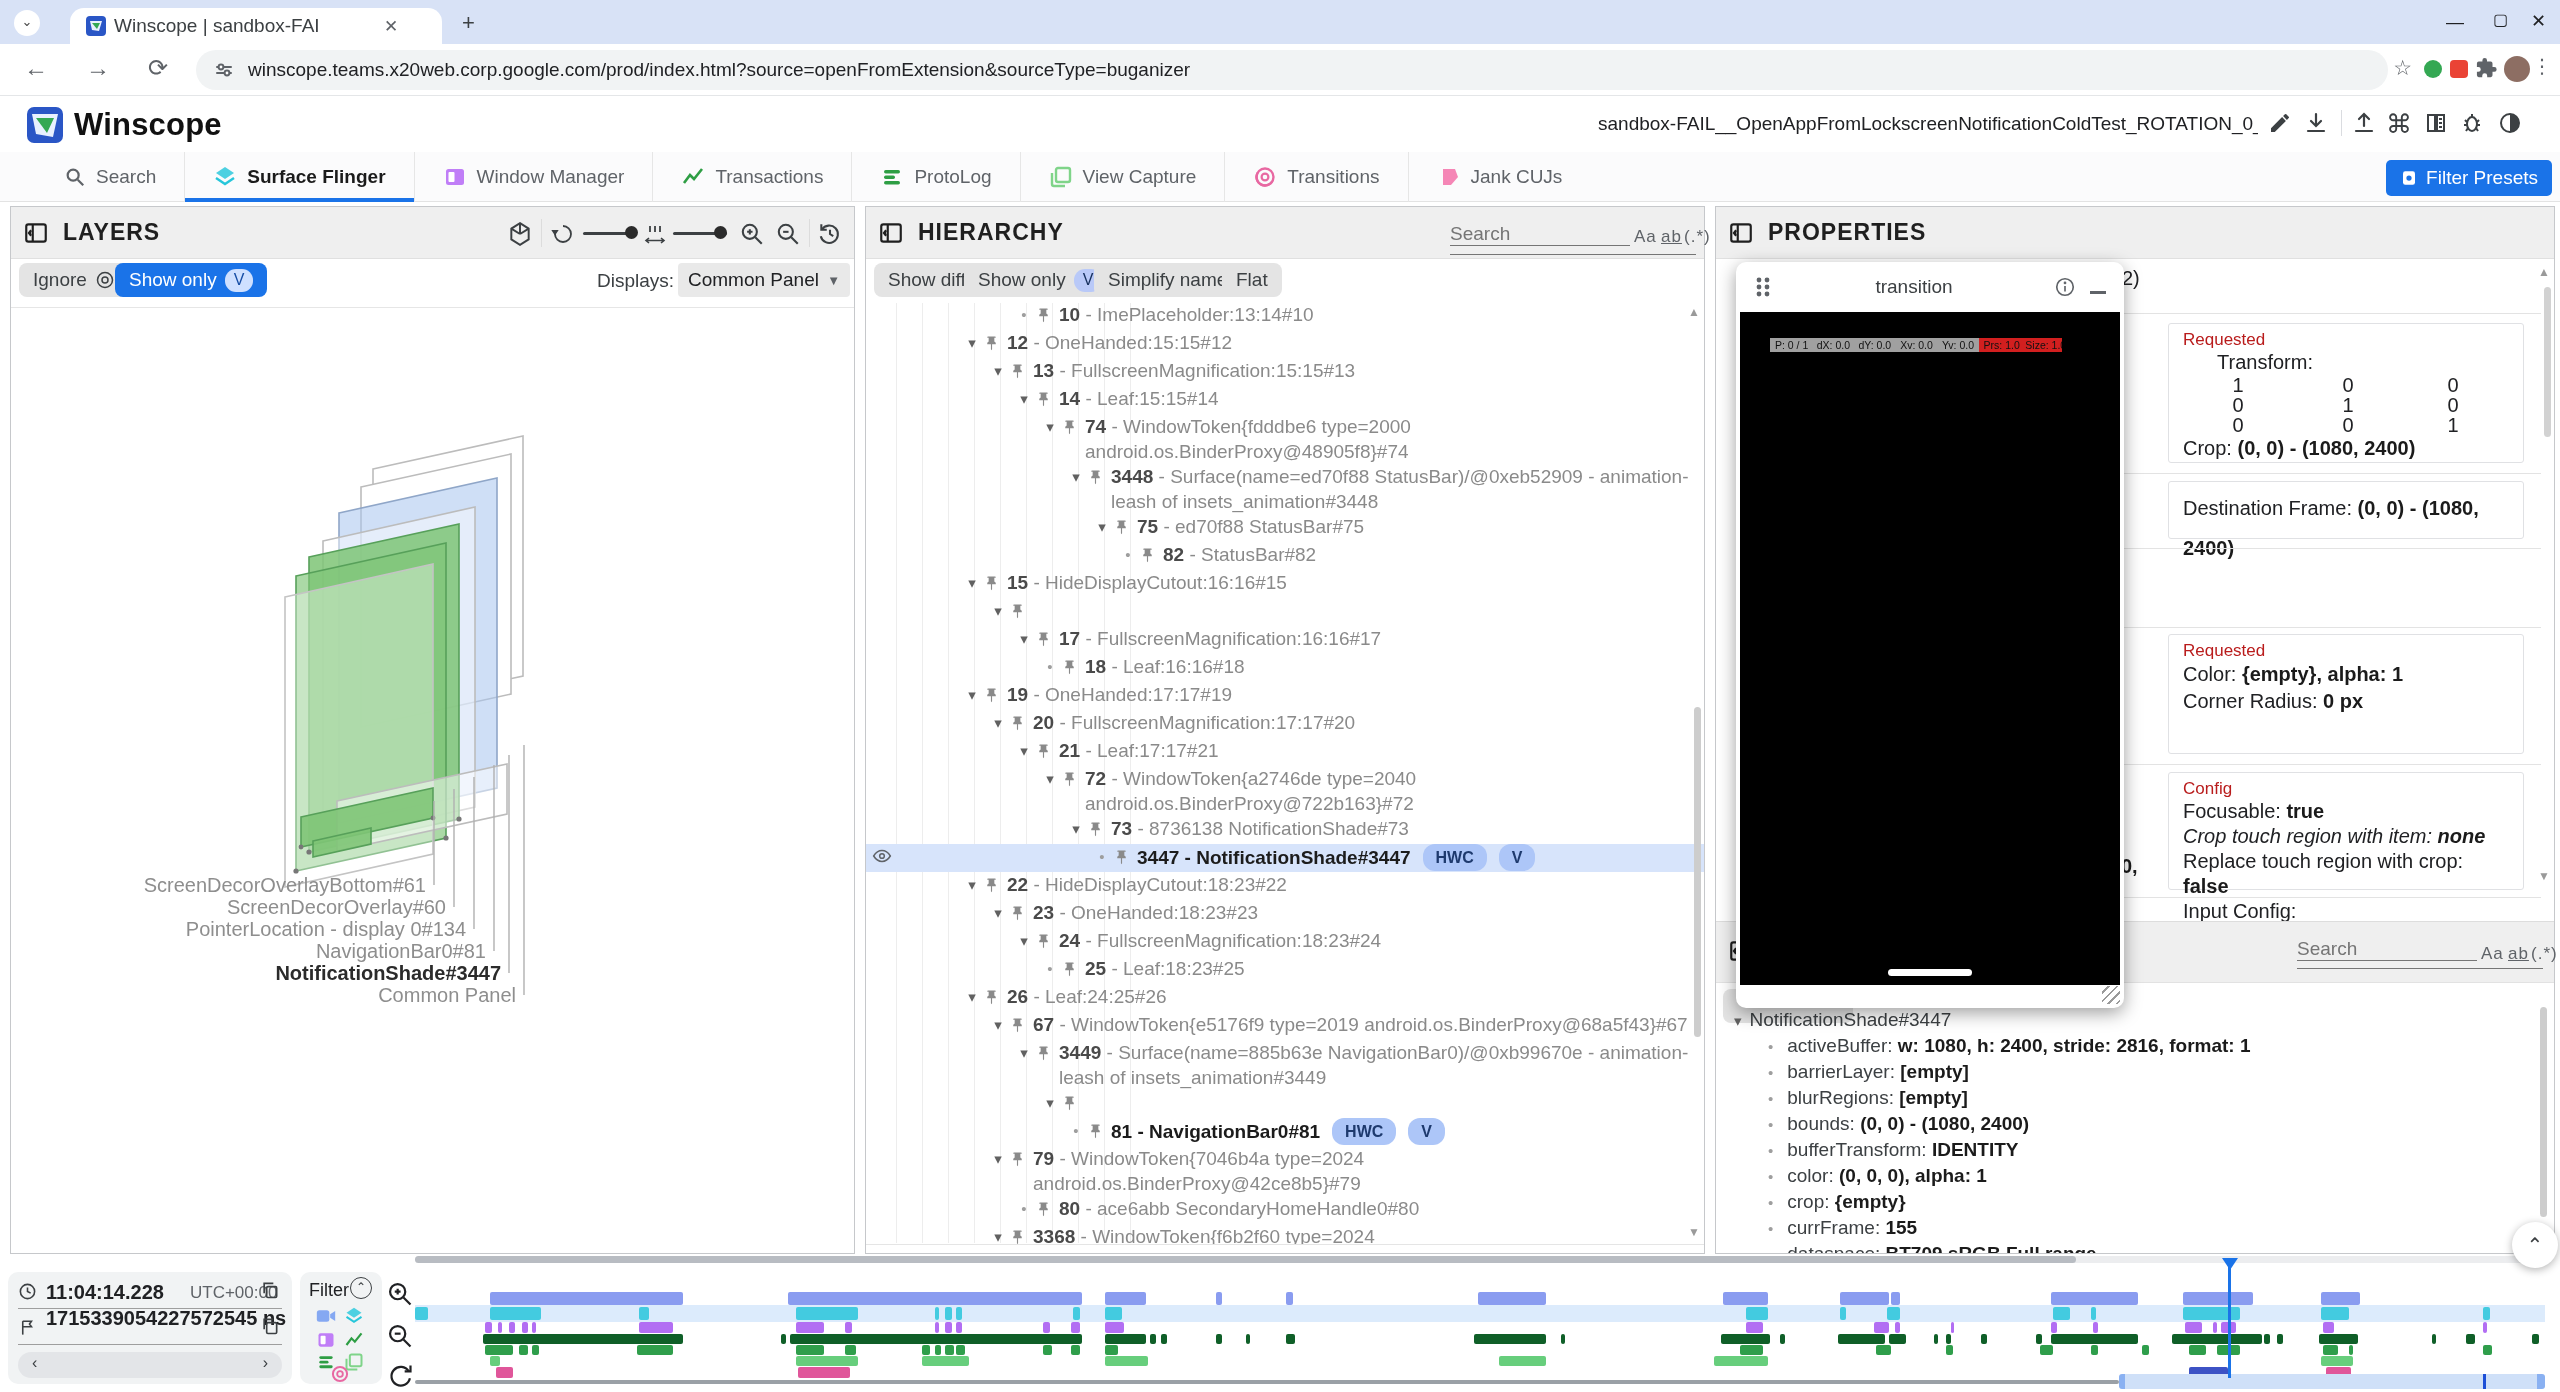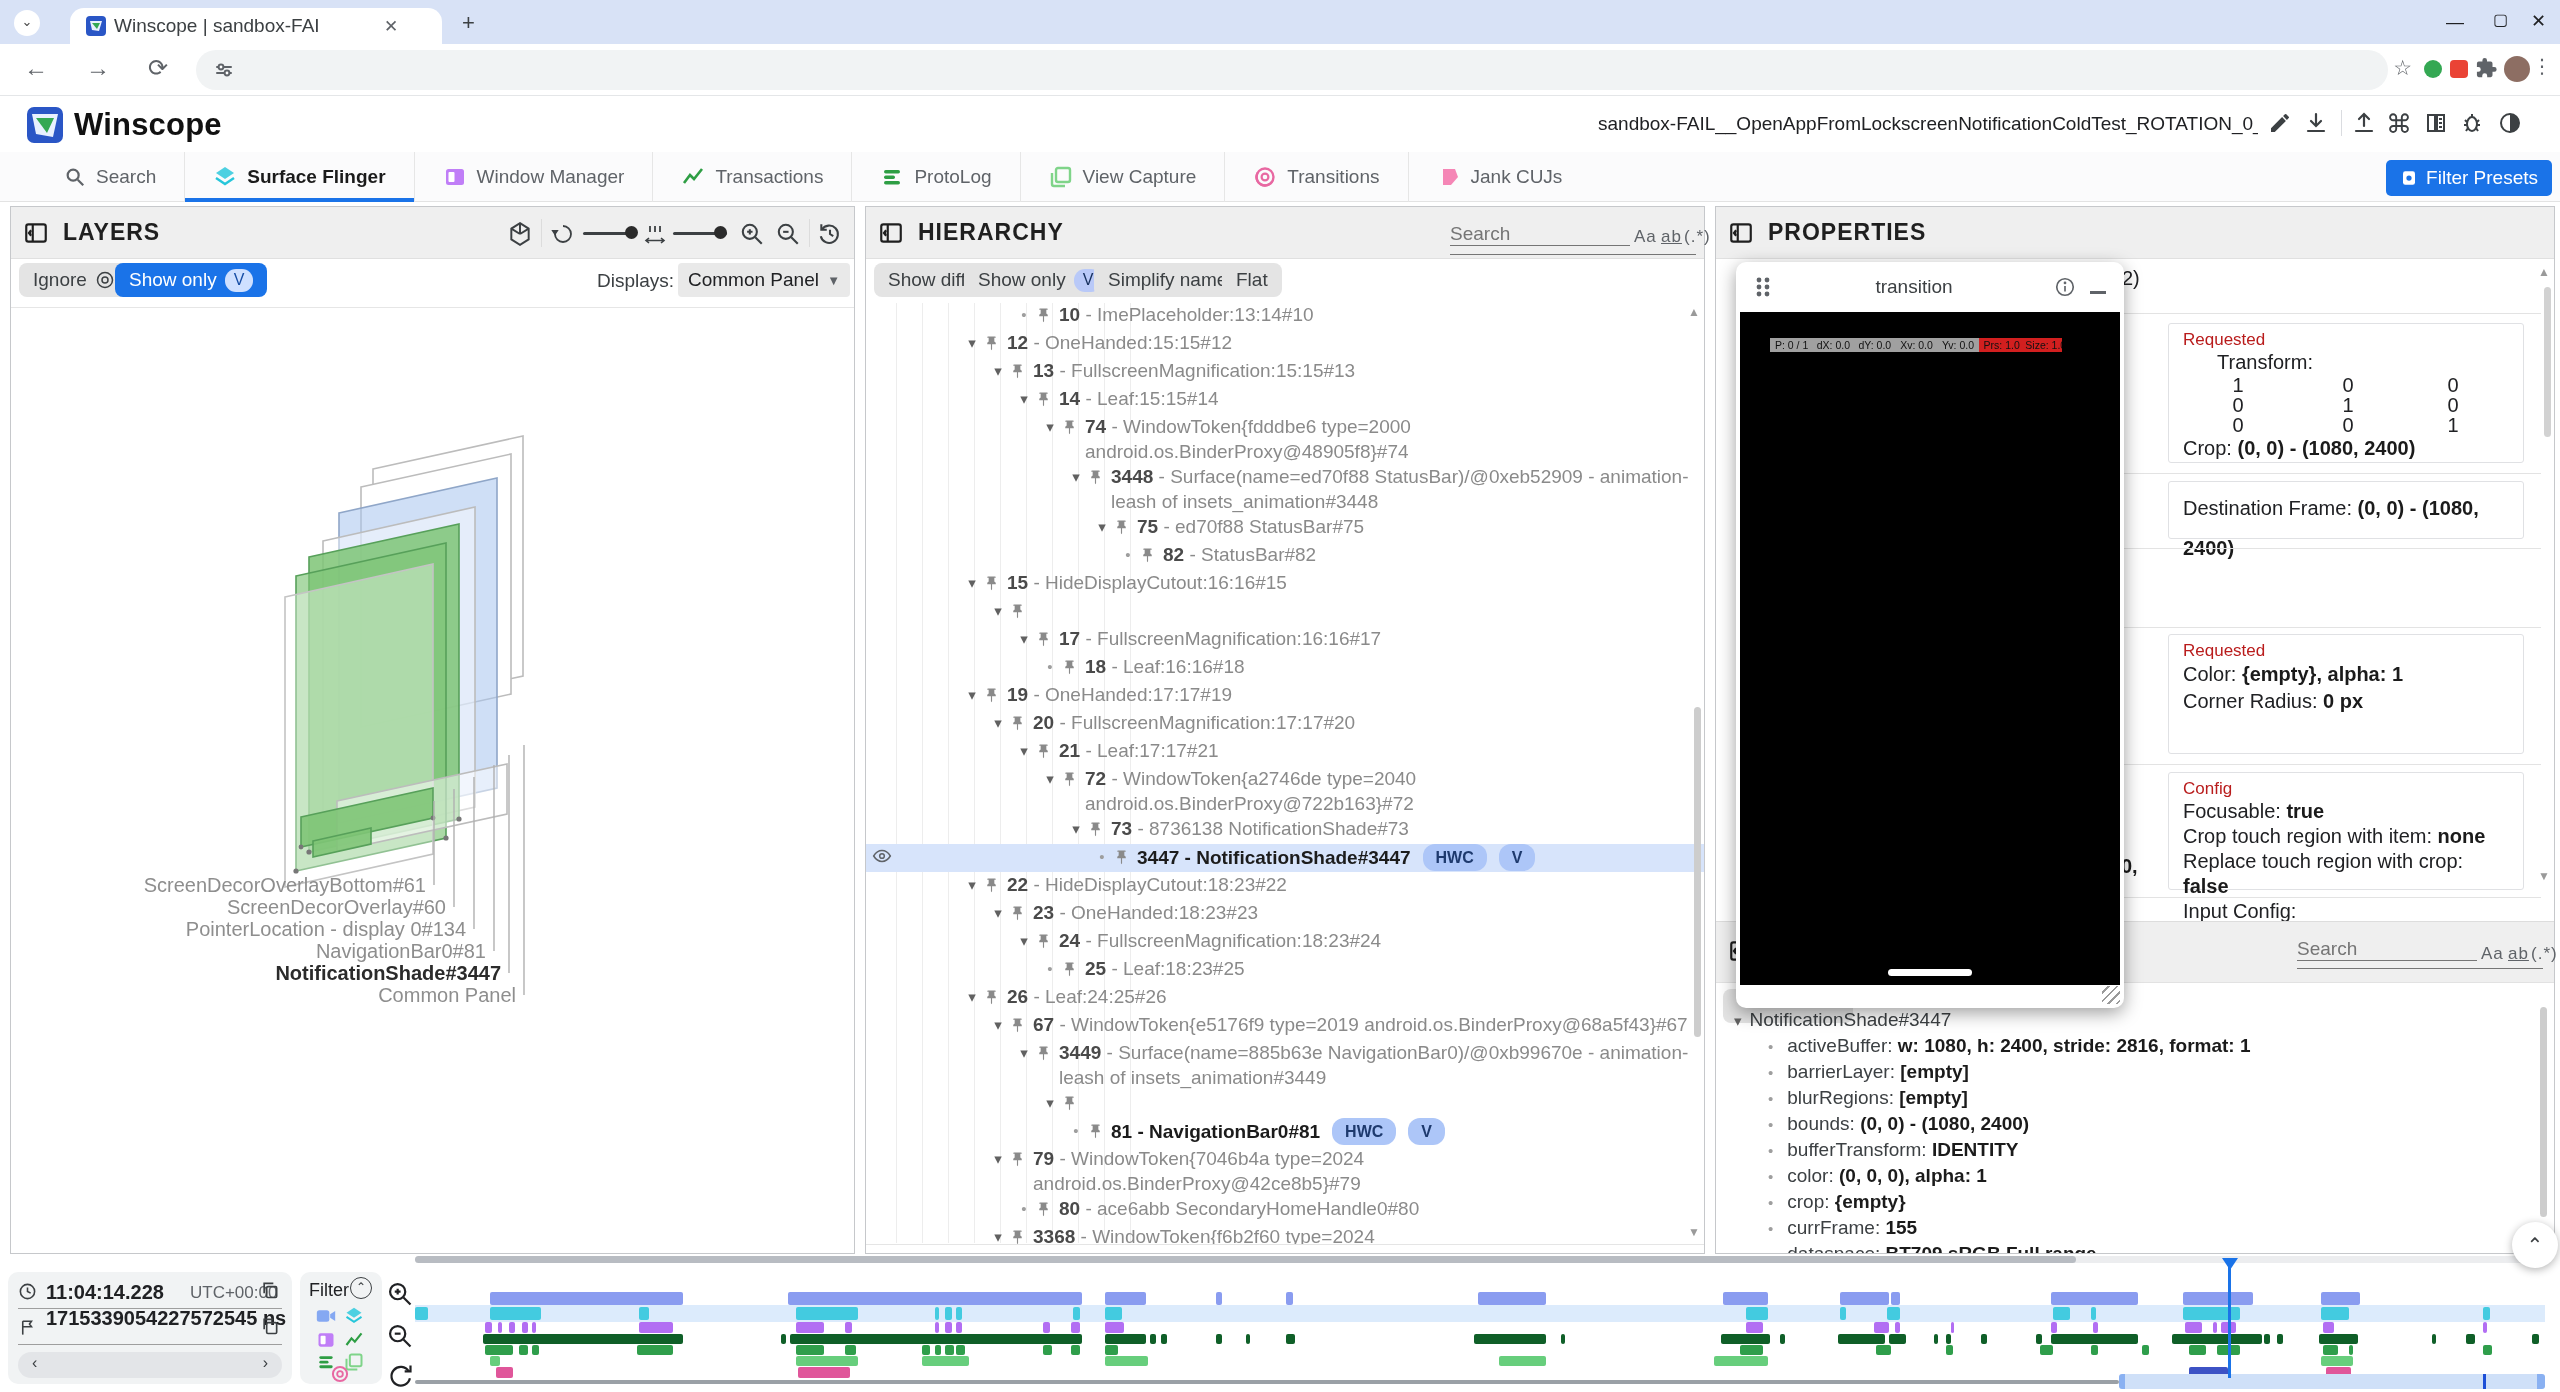--- a/index.html
+++ b/index.html
@@ -97,20 +97,21 @@
     <span class="abs navglyph" style="left:24px;top:10px;">←</span>
     <span class="abs navglyph" style="left:86px;top:10px;">→</span>
     <span class="abs navglyph" style="left:148px;top:10px;">⟳</span>
     <div id="urlpill">
       <svg width="20" height="20" viewBox="0 0 20 20" class="ic">
           <line x1="3" y1="7" x2="17" y2="7"></line>
           <circle cx="7" cy="7" r="2.4" fill="#fff"></circle>
           <line x1="3" y1="13" x2="17" y2="13"></line>
           <circle cx="13" cy="13" r="2.4" fill="#fff"></circle>
         </svg>
+      <span class="url">winscope.teams.x20web.corp.google.com/prod/index.html?source=openFromExtension&amp;sourceType=buganizer</span>
     </div>
     <span class="abs" style="right:148px;top:12px;font-size:21px;color:#5f6368;">☆</span>
     <span class="abs" style="right:118px;top:16px;width:18px;height:18px;border-radius:50%;background:#34a853;"></span>
     <span class="abs" style="right:92px;top:16px;width:18px;height:18px;border-radius:4px;background:#ea4335;"></span>
     <svg class="abs" style="right:62px;top:13px;" width="22" height="22" viewBox="0 0 24 24" fill="#5f6368">
         <path d="M20 11h-2V7a2 2 0 0 0-2-2h-4V3.5A2.5 2.5 0 0 0 9.5 1 2.5 2.5 0 0 0 7 3.5V5H3a2 2 0 0 0-2 2v3.8h1.5a2.7 2.7 0 0 1 0 5.4H1V20a2 2 0 0 0 2 2h3.8v-1.5a2.7 2.7 0 0 1 5.4 0V22H16a2 2 0 0 0 2-2v-4h2a2.5 2.5 0 0 0 0-5z"></path>
       </svg>
     <span class="abs" style="right:30px;top:12px;width:26px;height:26px;border-radius:50%;background:#8d6e63;color:#fff;text-align:center;line-height:26px;font-size:14px;"></span>
     <span class="abs" style="right:8px;top:10px;font-size:20px;color:#5f6368;">⋮</span>
   </div>
@@ -657,21 +658,21 @@
       <div class="cardlabel">Requested</div>
       <div class="kv" style="line-height:27px;"><span>Color:</span> <b>{empty}, alpha: 1</b></div>
       <div class="kv" style="line-height:27px;"><span>Corner Radius:</span> <b>0 px</b></div>
     </div>
     <div class="divline" style="left:395px;top:557px;width:430px;"></div>
 
     <div class="card" style="left:452px;top:565px;width:356px;height:118px;">
       <div class="cardlabel">Config</div>
       <div id="configRows">
           <div class="kv" style="line-height: 25px;"><span>Focusable: </span><b>true</b></div>
-          <div class="kv" style="line-height: 25px;"><span>Crop touch region with item: </span><b>none</b></div>
+          <div class="kv" style="line-height: 25px; font-style: italic;"><span>Crop touch region with item: </span><b>none</b></div>
           <div class="kv" style="line-height: 25px;"><span>Replace touch region with crop: </span><b>false</b></div>
           <div class="kv" style="line-height: 25px;"><span>Input Config: </span><b>WATCH_OUTSIDE_TOUCH | 256</b></div>
         </div>
     </div>
     <div class="divline" style="left:395px;top:690px;width:430px;"></div>
     <span class="abs" style="left:405px;top:648px;font-size:20px;font-weight:bold;color:#1b1b1b;">0,</span>
 
     <span class="sbarrow" style="right:4px;top:58px;">▲</span>
     <div class="abs" style="right:3px;top:80px;width:7px;height:150px;background:#d2d2d2;border-radius:4px;"></div>
     <span class="sbarrow" style="right:4px;top:662px;">▼</span>

